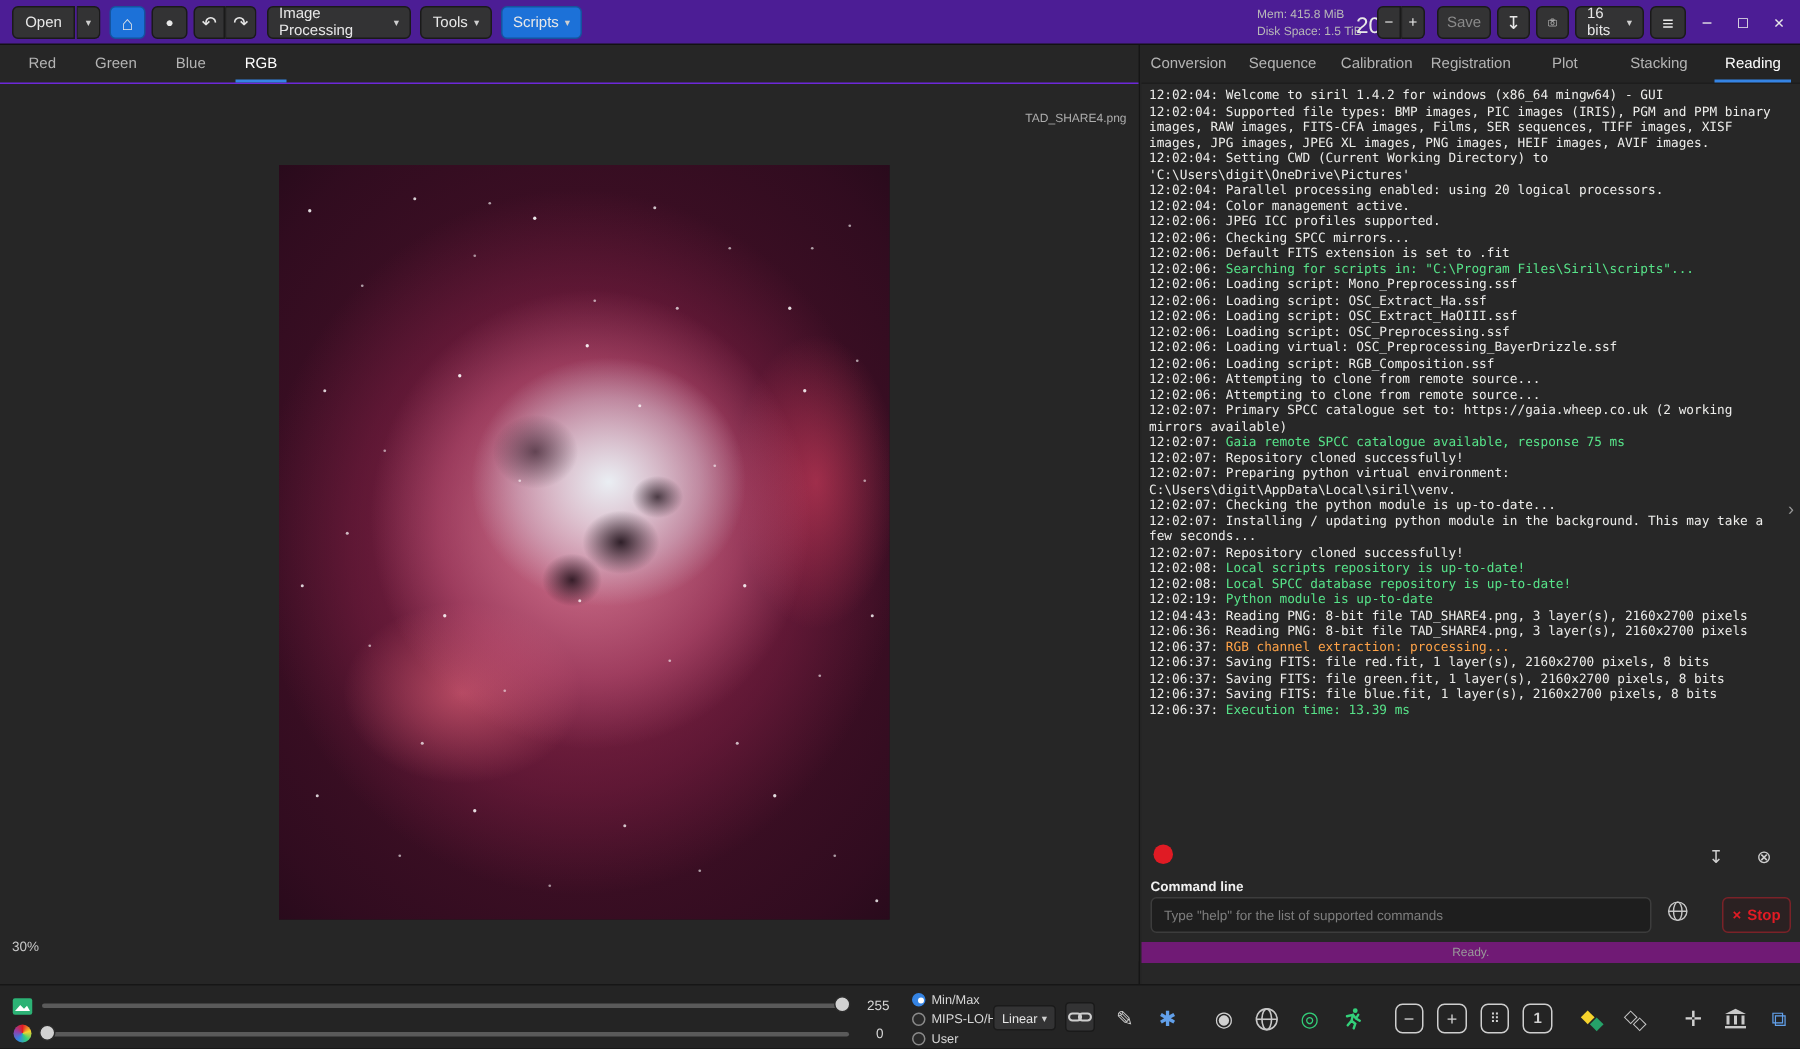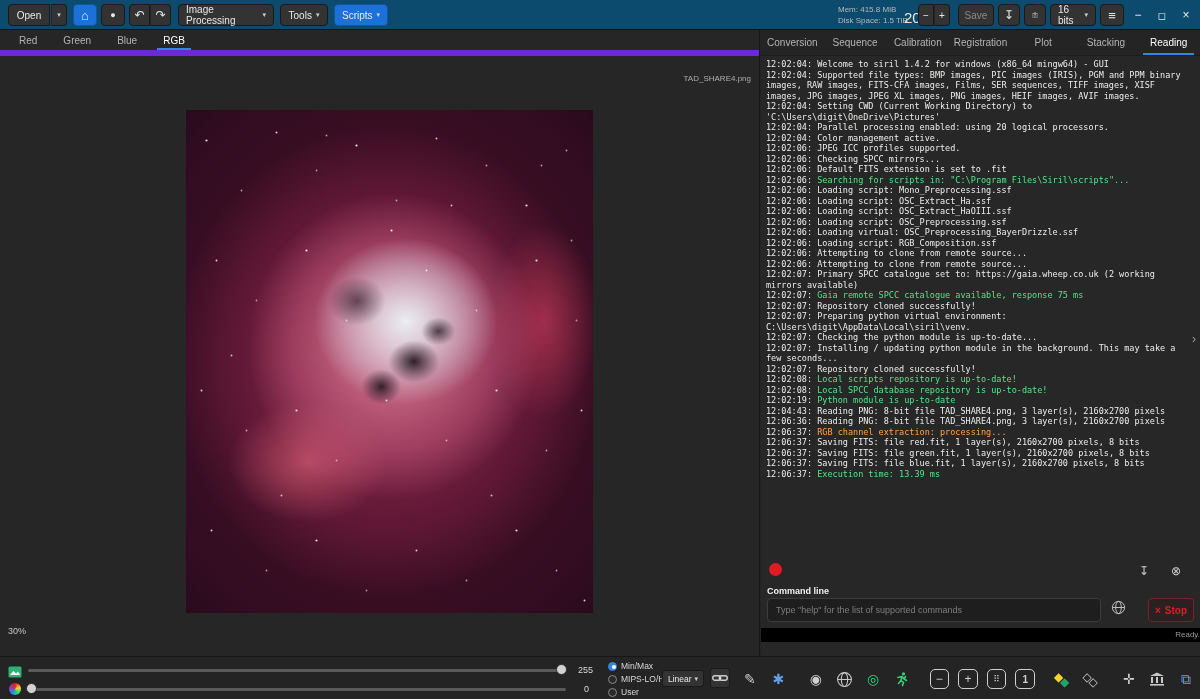--- a/index.html
+++ b/index.html
@@ -1,38 +1,38 @@
 <!DOCTYPE html>
 <html><head>
 <meta charset="utf-8">
 <style>
   * { margin:0; padding:0; box-sizing:border-box; }
   html,body { background:#111; }
   #app { position:relative; width:1200px; height:699px; background:#242424;
          font-family:"Liberation Sans",sans-serif; color:#e8e8e8; overflow:hidden; }
 
   
-  .titlebar { position:absolute; left:0; top:0; width:1200px; height:30px; background:#0c4a6e; border-bottom:1px solid #121212; z-index:5; }
+  .titlebar { position:absolute; left:0; top:0; width:1200px; height:30px; background:#4c1d95; border-bottom:1px solid #121212; z-index:5; }
   .tb-btn { position:absolute; top:4px; height:22px; background:#333334; border:1px solid #1a1a1a; border-radius:4px;
             color:#e8e8e8; font-size:10px; display:flex; align-items:center; justify-content:center; gap:4px; padding:0 7px; cursor:default; }
   .tb-btn.blue { background:#1c71d8; border-color:#15539e; }
   .tb-btn.flat { background:transparent; border-color:transparent; }
   .tb-btn.dim { color:#8a8a8a; }
   .split-l { border-top-right-radius:0; border-bottom-right-radius:0; }
   .split-r { border-top-left-radius:0; border-bottom-left-radius:0; border-left:1px solid #242424; }
   .caret { font-size:7px; color:#cfcfcf; }
   .title-center { position:absolute; left:400px; right:400px; top:3px; text-align:center; pointer-events:none; }
   .app-title { font-size:11px; font-weight:bold; color:#f2f2f2; }
   .app-subtitle { font-size:8px; color:#9a9a9a; margin-top:1px; }
   .sysinfo { position:absolute; left:838px; top:4px; font-size:8px; color:#b8b8b8; line-height:11px; }
   .threads-value { position:absolute; left:904px; top:9px; font-size:15px; color:#e8e8e8; }
 
   
   .viewer { position:absolute; left:0; top:30px; width:760px; height:626px; background:#262626; border-right:1px solid #161616; }
-  .viewer-tabs { height:26px; display:flex; align-items:stretch; padding-left:6px; border-bottom:6px solid #6d28d9; }
+  .viewer-tabs { height:26px; display:flex; align-items:stretch; padding-left:6px; border-bottom:1px solid #6d28d9; }
   .vtab { padding:0 13px; font-size:10px; color:#b4b4b4; display:flex; align-items:center; position:relative; cursor:default; }
   .vtab.active { color:#ffffff; }
   .vtab.active::after { content:""; position:absolute; left:7px; right:7px; bottom:0; height:2px; background:#3584e4; }
   .viewer-canvas { position:absolute; left:0; top:26px; right:0; bottom:15px; background:#262626; overflow:hidden; }
   .filename-overlay { position:absolute; top:18px; right:8px; font-size:8px; color:#aeaeae; }
   .zoom-level { position:absolute; left:8px; bottom:5px; font-size:9px; color:#c8c8c8; }
   .image-label-bar { position:absolute; left:0; bottom:0; width:100%; height:15px; background:#1b1b1b; font-size:9px; font-weight:bold; color:#f0f0f0; padding:2px 6px; border-top:1px solid #141414; }
 
   
   .nebula { position:absolute; left:186px; top:54px; width:407px; height:503px;
@@ -86,21 +86,21 @@
   .cmdline-label { position:absolute; top:556px; left:6px; font-size:9px; font-weight:bold; color:#f0f0f0; }
   .cmd-row { position:absolute; top:568px; left:6px; right:6px; height:26px; }
   .cmd-input { position:absolute; left:0; top:0; width:334px; height:24px; background:#1e1e1e; border:1px solid #3c3c3c; border-radius:4px;
                color:#dddddd; font-size:9px; padding:0 8px; font-family:"Liberation Sans",sans-serif; }
   .cmd-input::placeholder { color:#7e7e7e; }
   .cmd-globe-btn { position:absolute; left:340px; top:1px; width:22px; height:22px; background:transparent; border:none;
                    color:#cfcfcf; font-size:14px; line-height:22px; text-align:center; }
   .stop-btn { position:absolute; right:0; top:0; width:46px; height:24px; background:#2b2122; border:1px solid #7a2228; border-radius:4px;
               color:#e01b24; font-weight:bold; font-size:10px; display:flex; gap:4px; align-items:center; justify-content:center; }
   .stop-x { font-size:10px; }
-  .status-bar { position:absolute; top:598px; left:0; right:0; height:14px; background:#000000; text-align:right;
+  .status-bar { position:absolute; top:598px; left:0; right:0; height:14px; background:#701a75; text-align:center;
                 font-size:8px; color:#9a9a9a; line-height:14px; }
   .panel-expander { position:absolute; right:1px; top:328px; width:10px; height:22px; color:#9a9a9a; font-size:12px; line-height:22px; text-align:center; z-index:6; }
 
   
   .bottombar { position:absolute; left:0; top:656px; width:1200px; height:43px; background:#242424; border-top:1px solid #161616; }
   .sl-track { position:absolute; height:3px; background:#5a5a5a; border-radius:2px; left:28px; width:538px; }
   .sl-handle { position:absolute; width:11px; height:11px; border-radius:50%; background:#d2d2d2; border:1px solid #2b2b2b; }
   .sl-value { position:absolute; font-size:9px; color:#d8d8d8; }
   .mode-row { position:absolute; left:608px; display:flex; align-items:center; gap:4px; font-size:8.5px; color:#d8d8d8; }
   .radio { width:9px; height:9px; border-radius:50%; border:1px solid #8a8a8a; background:#2a2a2a; position:relative; }

